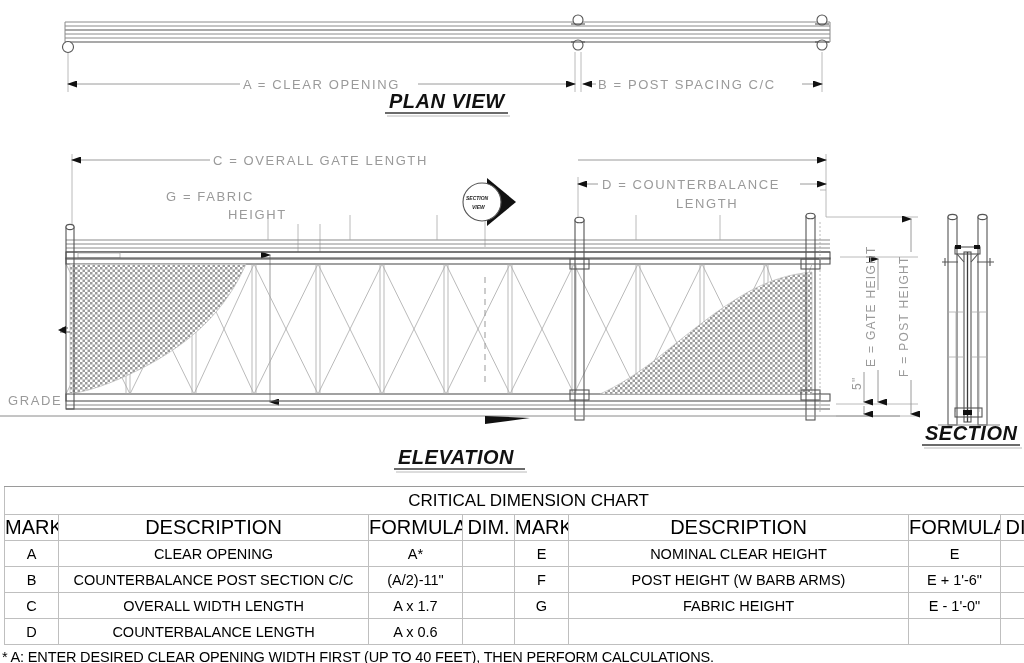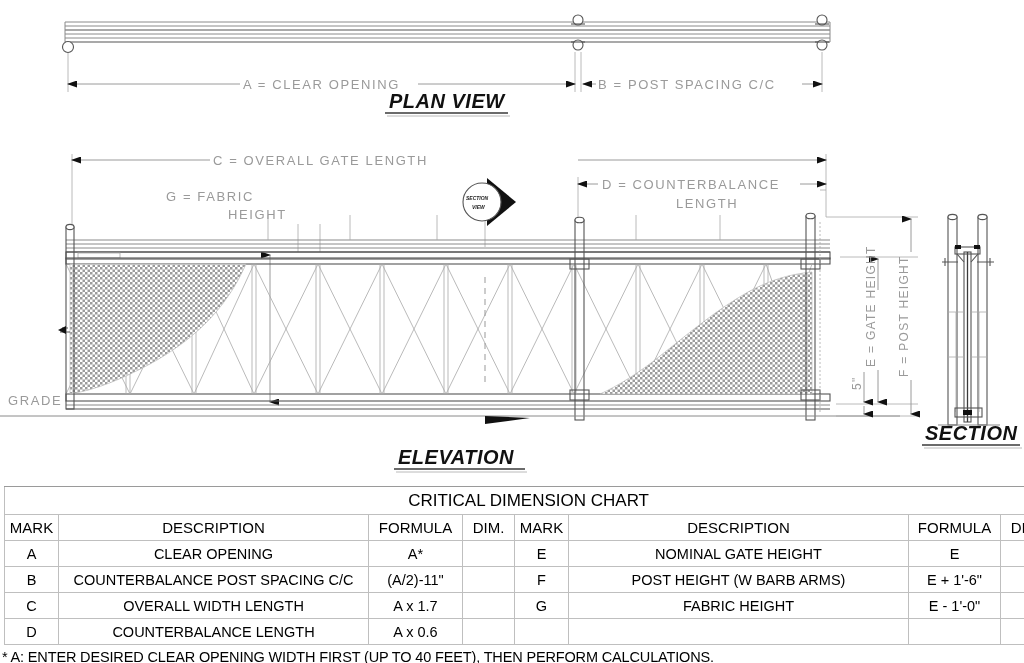--- a/index.html
+++ b/index.html
@@ -89,21 +89,21 @@
     height: 25px;
     font-size: 14.5px;
     white-space: nowrap;
     overflow: hidden;
   }
   table.dimchart tr.title-row td {
     font-size: 17px;
     height: 27px;
     border-top: 1px solid #9a9a9a;
   }
-  table.dimchart tr.hdr-row td { font-size: 15px; }
+  table.dimchart tr.hdr-row td { font-size: 20px; }
   .footnote {
     position: absolute;
     left: 2px;
     top: 637px;
     font-family: "Liberation Sans", sans-serif;
     font-size: 14.5px;
     color: #000;
     white-space: nowrap;
     letter-spacing: -0.15px;
   }
@@ -411,27 +411,27 @@
           <td>DESCRIPTION</td>
           <td>FORMULA</td>
           <td>DIM.</td>
         </tr>
         <tr>
           <td>A</td>
           <td>CLEAR OPENING</td>
           <td>A*</td>
           <td></td>
           <td>E</td>
-          <td>NOMINAL GATE HEIGHT</td>
+          <td>NOMINAL CLEAR HEIGHT</td>
           <td>E</td>
           <td></td>
         </tr>
         <tr>
           <td>B</td>
-          <td>COUNTERBALANCE POST SPACING C/C</td>
+          <td>COUNTERBALANCE POST SECTION C/C</td>
           <td>(A/2)-11"</td>
           <td></td>
           <td>F</td>
           <td>POST HEIGHT (W BARB ARMS)</td>
           <td>E + 1'-6"</td>
           <td></td>
         </tr>
         <tr>
           <td>C</td>
           <td>OVERALL WIDTH LENGTH</td>

